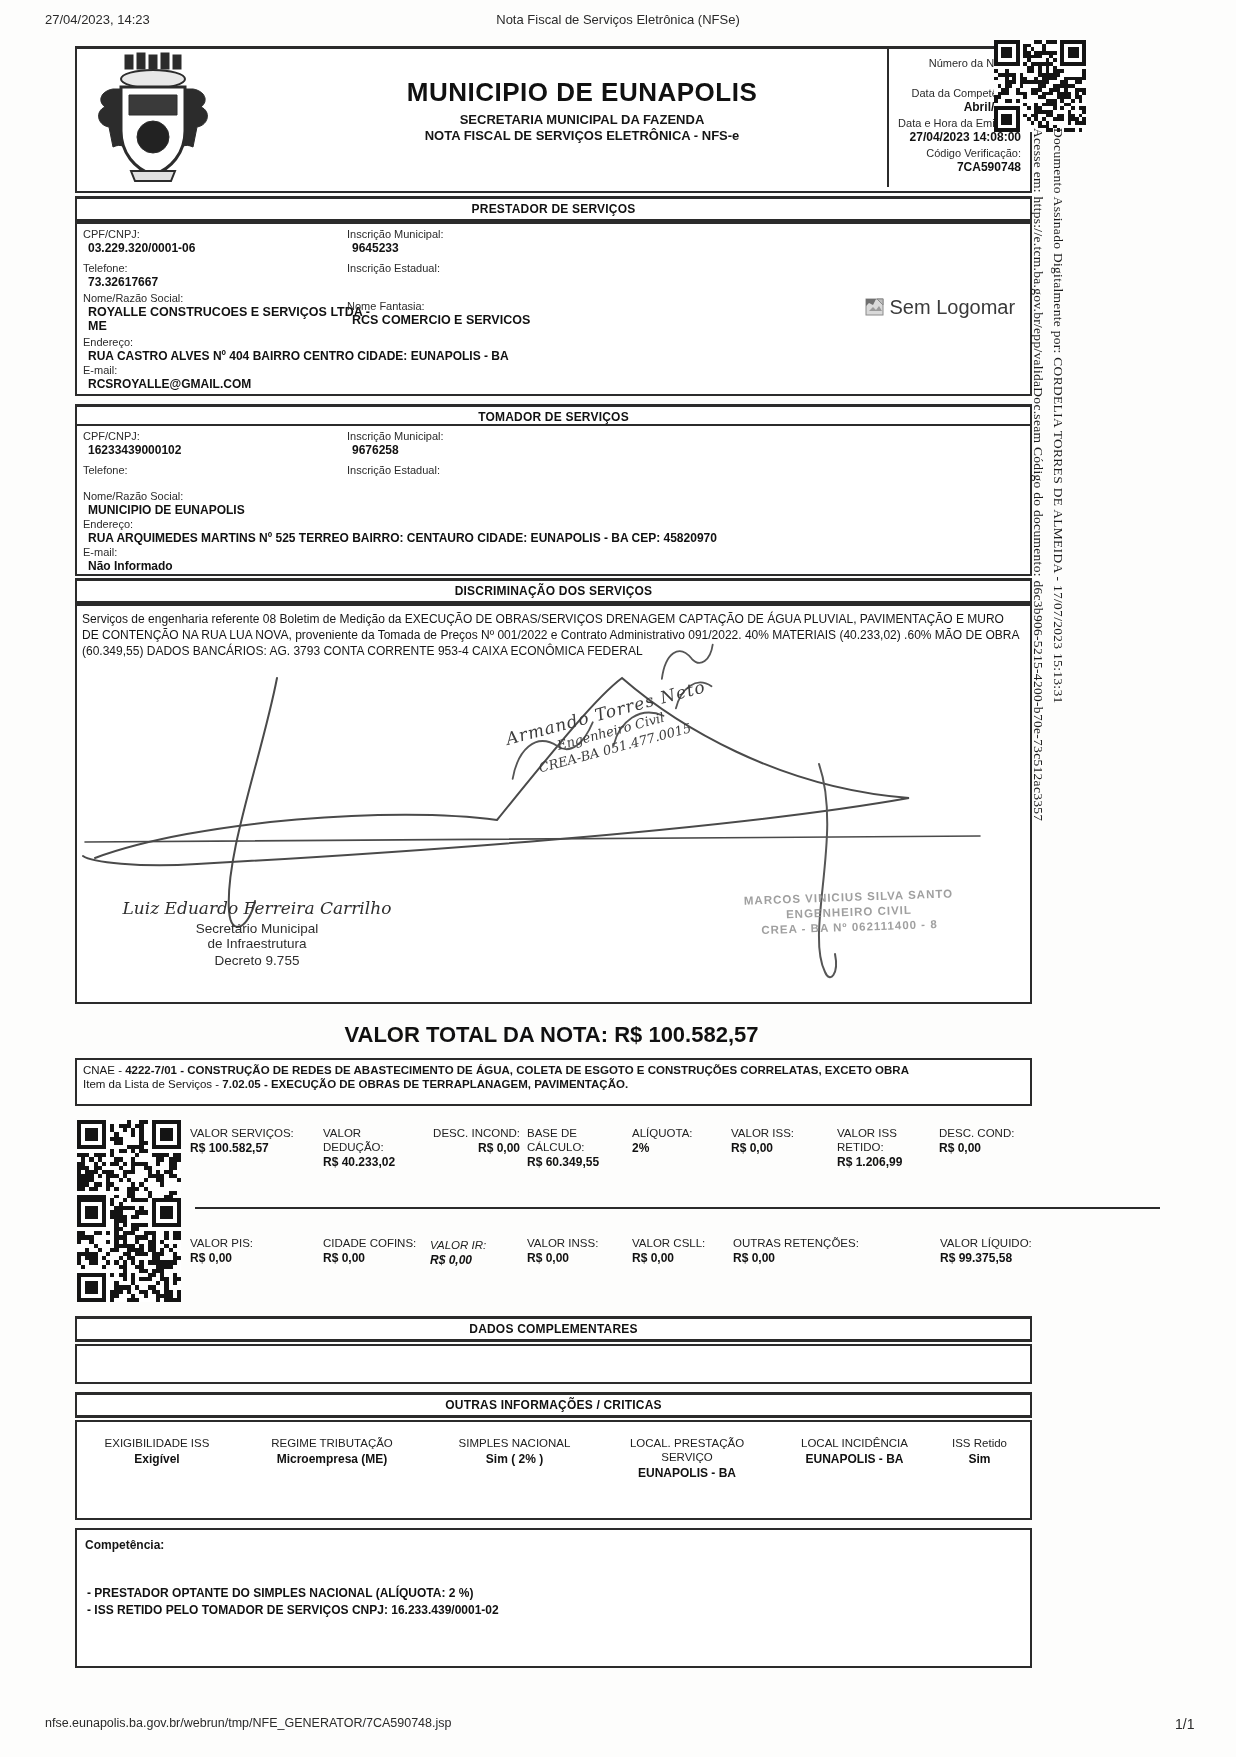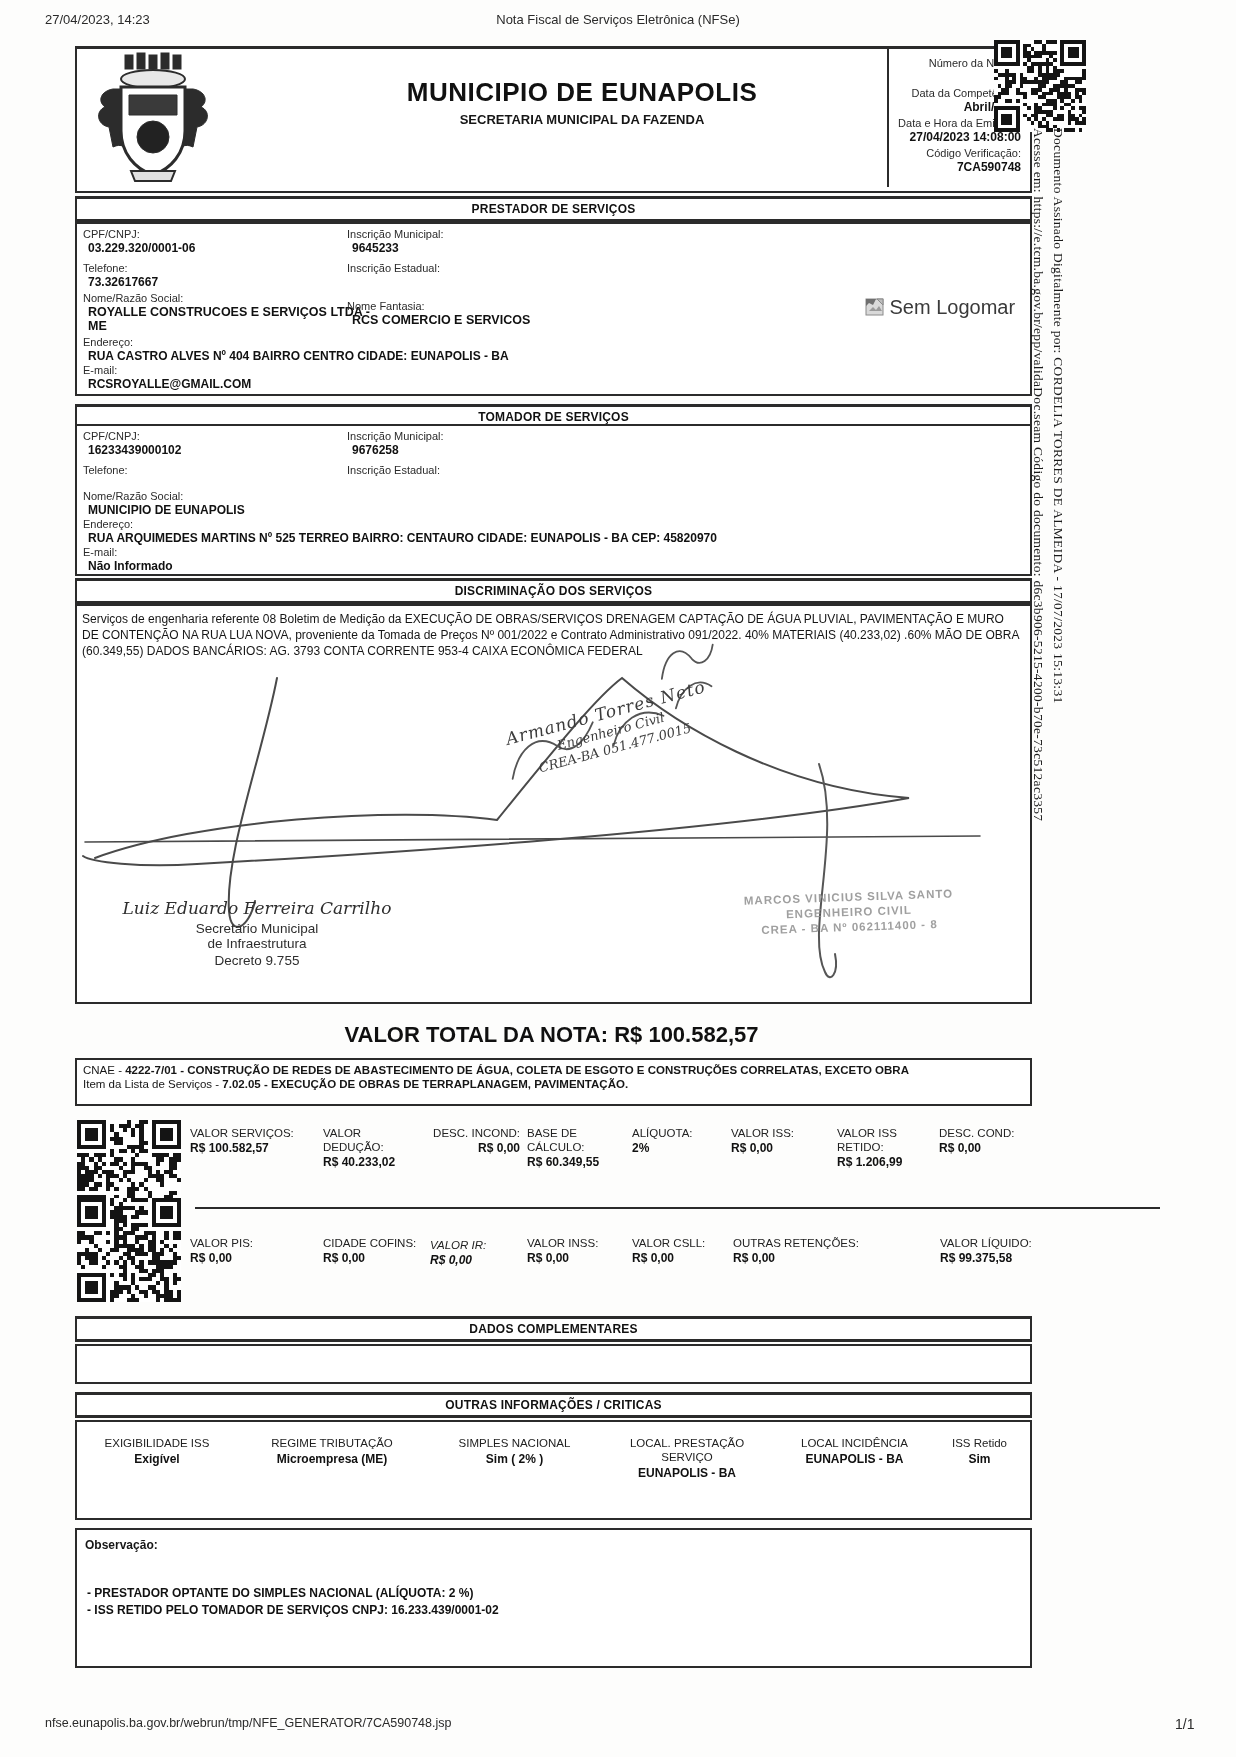--- a/index.html
+++ b/index.html
@@ -72,20 +72,21 @@
         <path d="M38,44 h48 v20 h-48 Z" fill="#3a3a3a"></path>
         <circle cx="62" cy="86" r="16" fill="#222"></circle>
         <path d="M40,120 h44 l-4,10 h-36 Z" fill="#e0e0e0" stroke-width="2"></path>
       </g>
     </svg>
   </div>
 
   <div class="abs" style="left:200px;top:28px;width:610px;text-align:center;">
     <div class="hdr-title">MUNICIPIO DE EUNAPOLIS</div>
     <div class="hdr-sub" style="margin-top:4px;">SECRETARIA MUNICIPAL DA FAZENDA</div>
+    <div class="hdr-sub">NOTA FISCAL DE SERVIÇOS ELETRÔNICA - NFS-e</div>
   </div>
 
   <div class="abs" style="left:810px;top:0;width:2px;height:138px;background:#2b2b2b;"></div>
 
   <div class="abs" style="left:814px;top:8px;width:130px;text-align:right;">
     <div class="meta-label">Número da NFS-e:</div>
     <div class="meta-value">2023</div>
     <div class="meta-label" style="margin-top:3px;">Data da Competência:</div>
     <div class="meta-value">Abril/2023</div>
     <div class="meta-label" style="margin-top:3px;">Data e Hora da Emissão:</div>
@@ -990,21 +991,21 @@
       <div class="ovalue">EUNAPOLIS - BA</div>
     </div>
     <div class="ocol" style="width:85px;">
       <div class="olabel">ISS Retido</div>
       <div class="ovalue">Sim</div>
     </div>
   </div>
 </div>
 
 <div class="cbox" style="top:1528px;height:136px;">
-  <div style="font-size:12px;font-weight:bold;padding:8px 0 0 8px;color:#161616;">Observação:</div>
+  <div style="font-size:12px;font-weight:bold;padding:8px 0 0 8px;color:#161616;">Competência:</div>
   <div style="font-size:12px;font-weight:bold;padding:34px 0 0 10px;color:#111;">- PRESTADOR OPTANTE DO SIMPLES NACIONAL (ALÍQUOTA: 2 %)</div>
   <div style="font-size:12px;font-weight:bold;padding:3px 0 0 10px;color:#111;">- ISS RETIDO PELO TOMADOR DE SERVIÇOS CNPJ: 16.233.439/0001-02</div>
 </div>
 
 <div class="vert-text" style="left:1050px;top:128px;">Documento Assinado Digitalmente por: CORDELIA TORRES DE ALMEIDA - 17/07/2023 15:13:31</div>
 <div class="vert-text" style="left:1030px;top:128px;">Acesse em: https://e.tcm.ba.gov.br/epp/validaDoc.seam Código do documento: d6c3b906-5215-4200-b70e-73c512ac3357</div>
 
 <div class="abs print-hdr" style="left:45px;top:1716px;font-size:12.5px;">nfse.eunapolis.ba.gov.br/webrun/tmp/NFE_GENERATOR/7CA590748.jsp</div>
 <div class="abs print-hdr" style="left:1175px;top:1716px;font-size:14px;">1/1</div>
 

